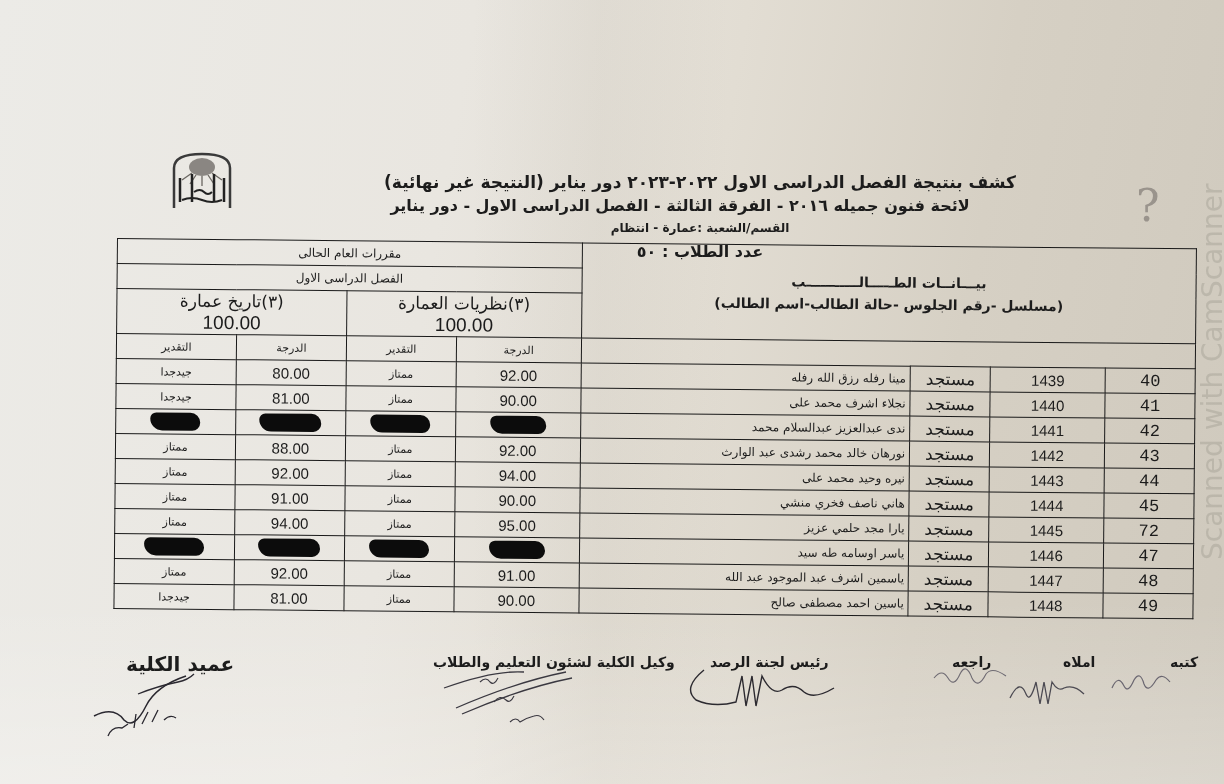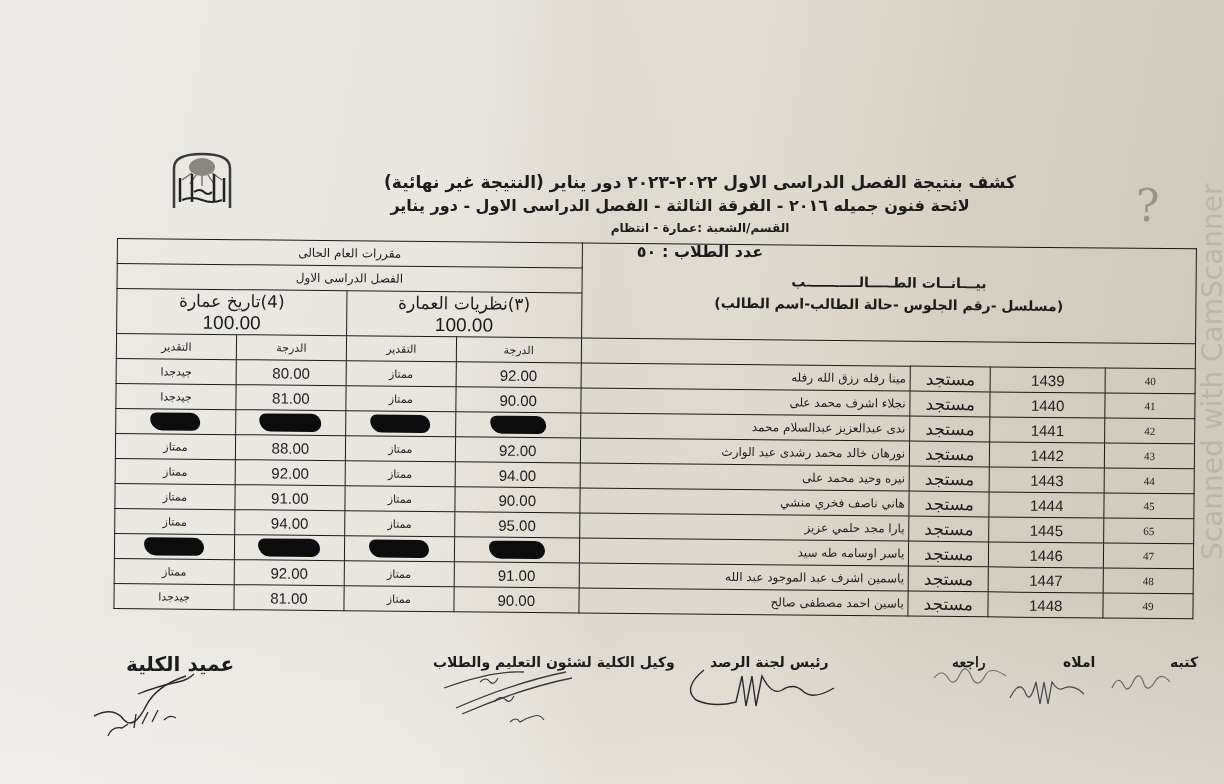--- a/index.html
+++ b/index.html
@@ -146,22 +146,22 @@
       font-size: 12px;
     }
     .status-cell {
       font-size: 17px;
     }
     .seat-cell {
       font-family: "Liberation Sans", sans-serif;
       font-size: 15px;
     }
     .serial-cell {
-      font-family: Liberation Serif, serif;
-      font-size: 11px;
+      font-family: Liberation Mono, monospace;
+      font-size: 17px;
     }
     .redacted {
       display: inline-block;
       background: #0c0c0c;
       border-radius: 6px 10px 8px 12px;
       height: 18px;
       vertical-align: middle;
     }
     .w1 { width: 60px; }
     .w2 { width: 62px; }
@@ -180,21 +180,21 @@
       font-size: 14px;
     }
     .sig-label {
       position: absolute;
       top: 6px;
       white-space: nowrap;
     }
     .sig-dean { left: 16px; font-size: 20px; top: 4px; }
     .sig-vice { left: 323px; }
     .sig-monitor { left: 600px; }
-    .sig-reviewed { left: 842px; font-family: Liberation Serif, serif; }
+    .sig-reviewed { left: 842px; }
     .sig-dictated { left: 953px; }
     .sig-written { left: 1012px; margin-left: 48px; }
 
     .scribble {
       position: absolute;
       pointer-events: none;
     }
   </style>
 </head>
 <body>
@@ -252,21 +252,21 @@
   </tr>
   <tr>
     <td colspan="4" class="course-head">الفصل الدراسى الاول</td>
   </tr>
   <tr>
     <td colspan="2" class="course-name">
       <span>(٣)نظريات العمارة</span>
       <span class="max">100.00</span>
     </td>
     <td colspan="2" class="course-name">
-      <span>(4)تاريخ عمارة</span>
+      <span>(٣)تاريخ عمارة</span>
       <span class="max">100.00</span>
     </td>
   </tr>
   <tr>
     <td colspan="4" style="height:20px;"></td>
     <td class="sub-head">الدرجة</td>
     <td class="sub-head">التقدير</td>
     <td class="sub-head">الدرجة</td>
     <td class="sub-head">التقدير</td>
   </tr>
@@ -331,21 +331,21 @@
     <td class="seat-cell">1444</td>
     <td class="status-cell">مستجد</td>
     <td class="name-cell">هاني ناصف فخري منشي</td>
     <td class="num">90.00</td>
     <td class="grade">ممتاز</td>
     <td class="num">91.00</td>
     <td class="grade">ممتاز</td>
   </tr>
 
   <tr>
-    <td class="serial-cell">65</td>
+    <td class="serial-cell">72</td>
     <td class="seat-cell">1445</td>
     <td class="status-cell">مستجد</td>
     <td class="name-cell">يارا مجد حلمي عزيز</td>
     <td class="num">95.00</td>
     <td class="grade">ممتاز</td>
     <td class="num">94.00</td>
     <td class="grade">ممتاز</td>
   </tr>
 
   <tr>

